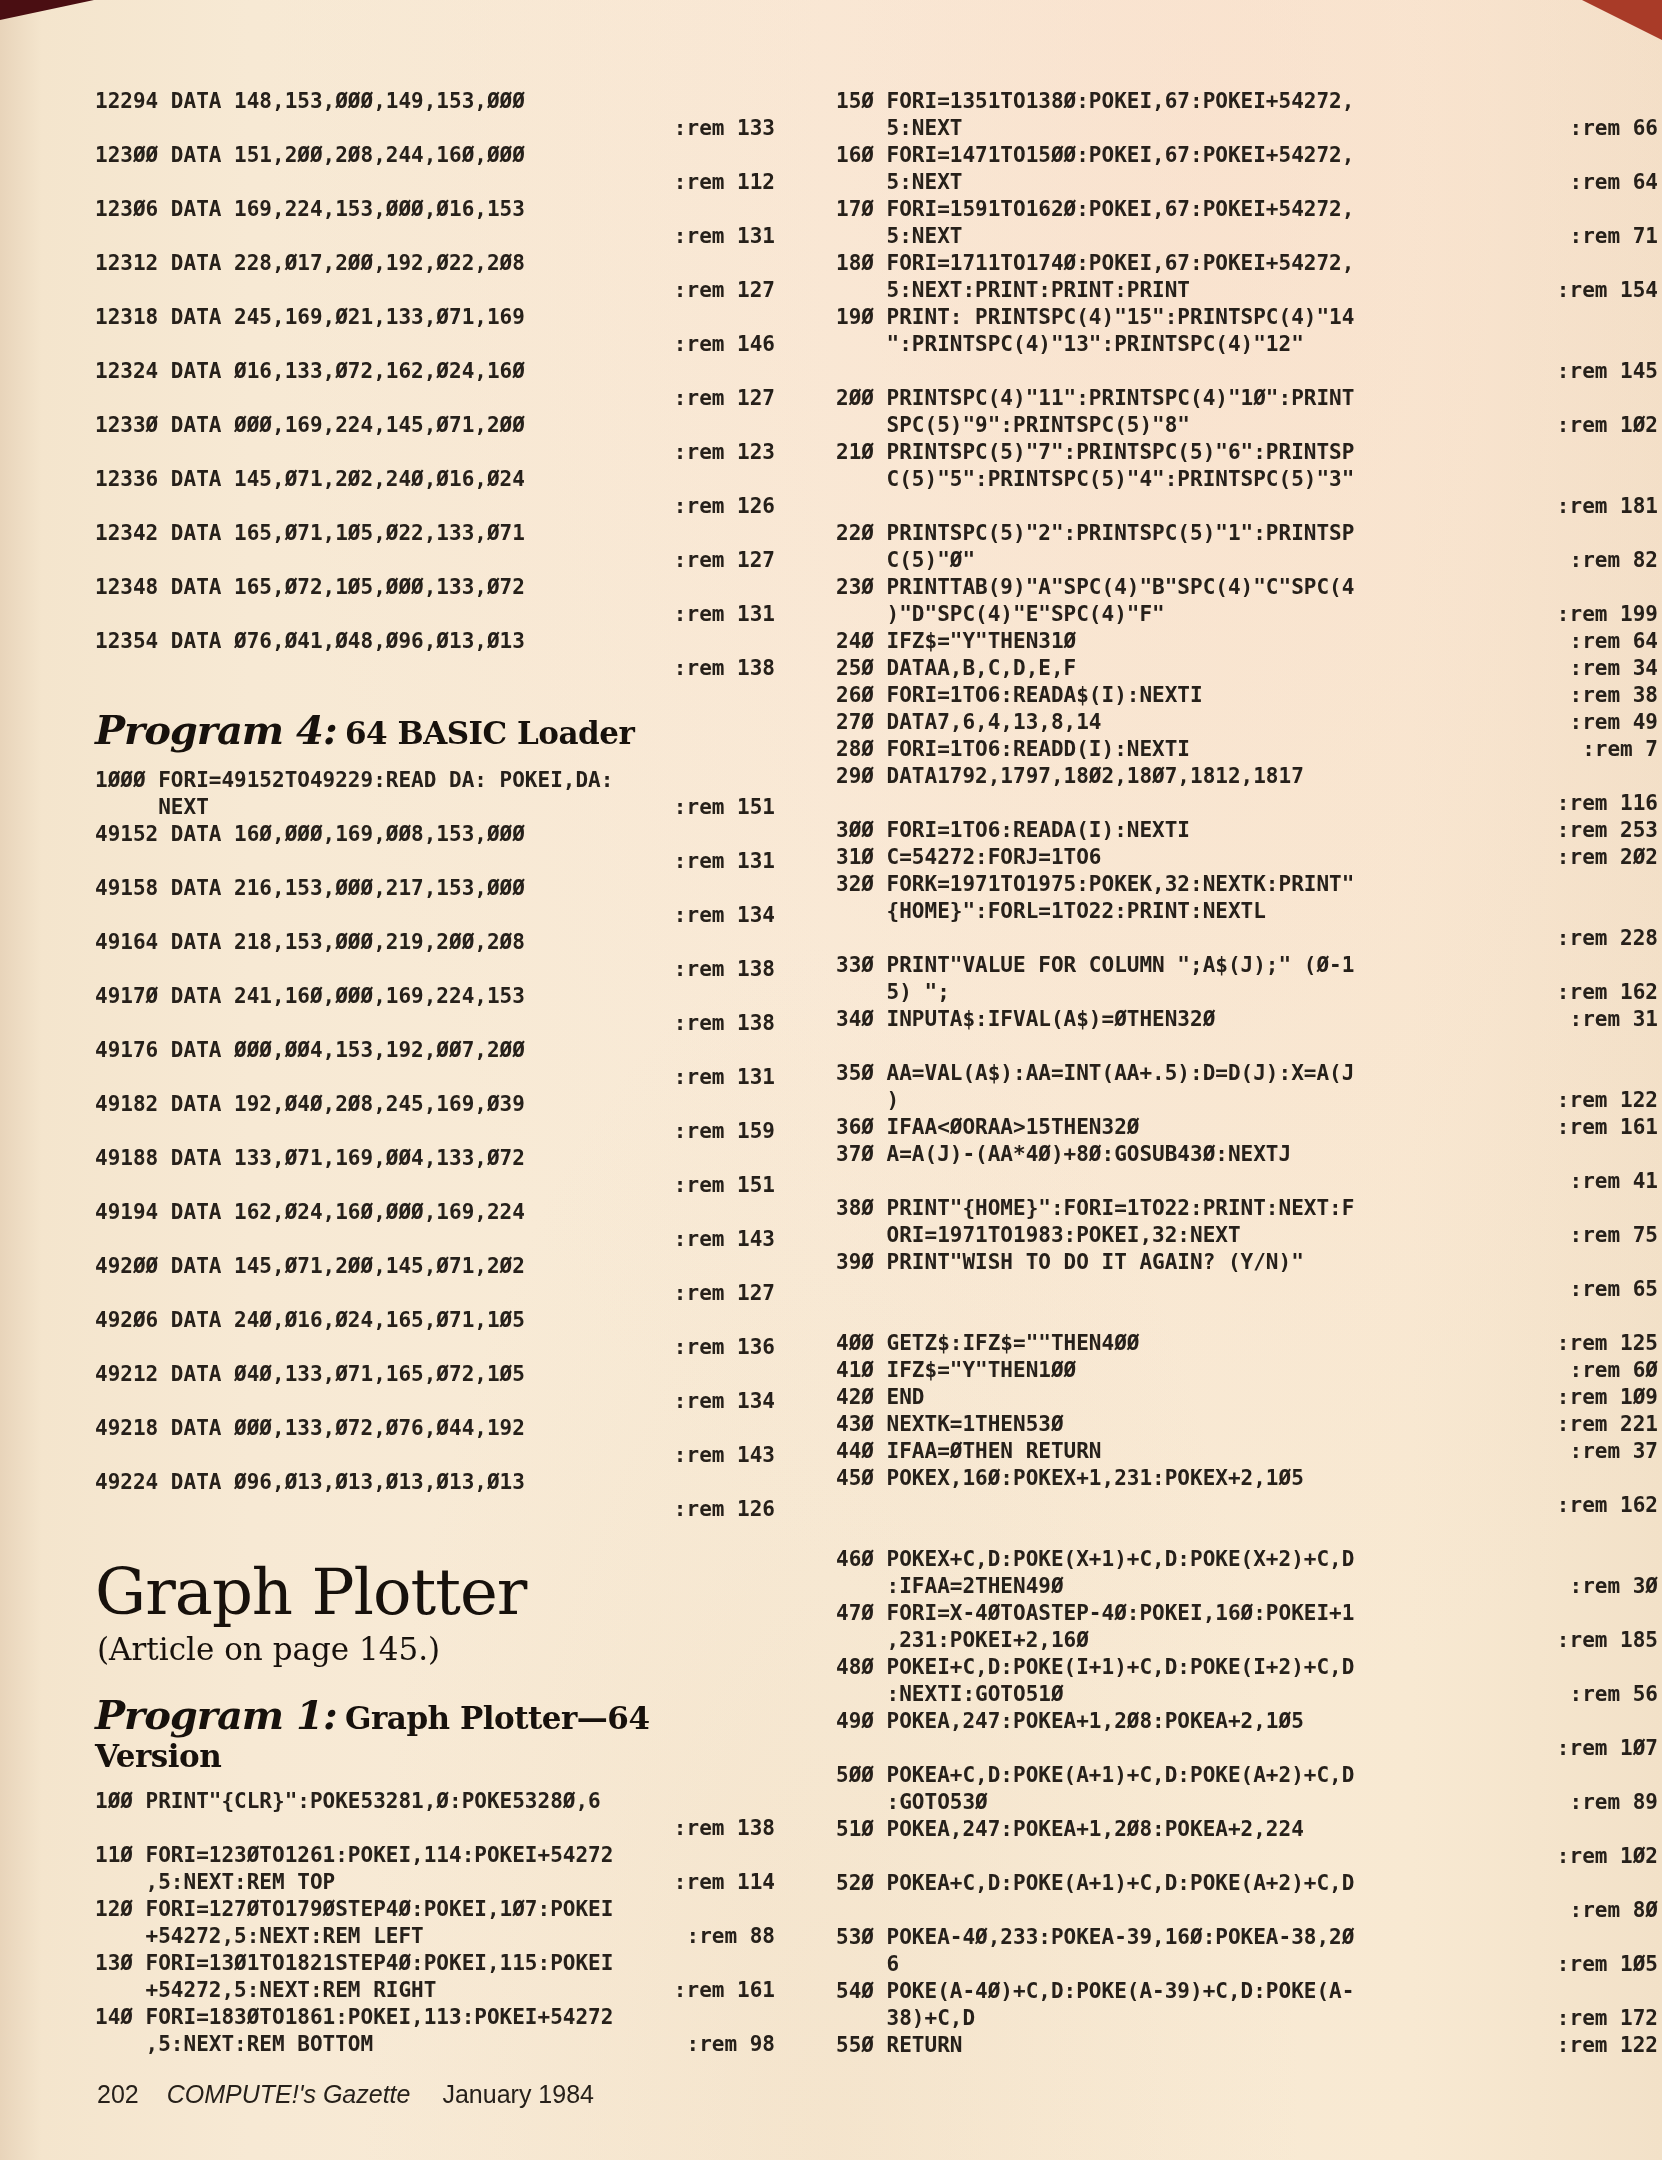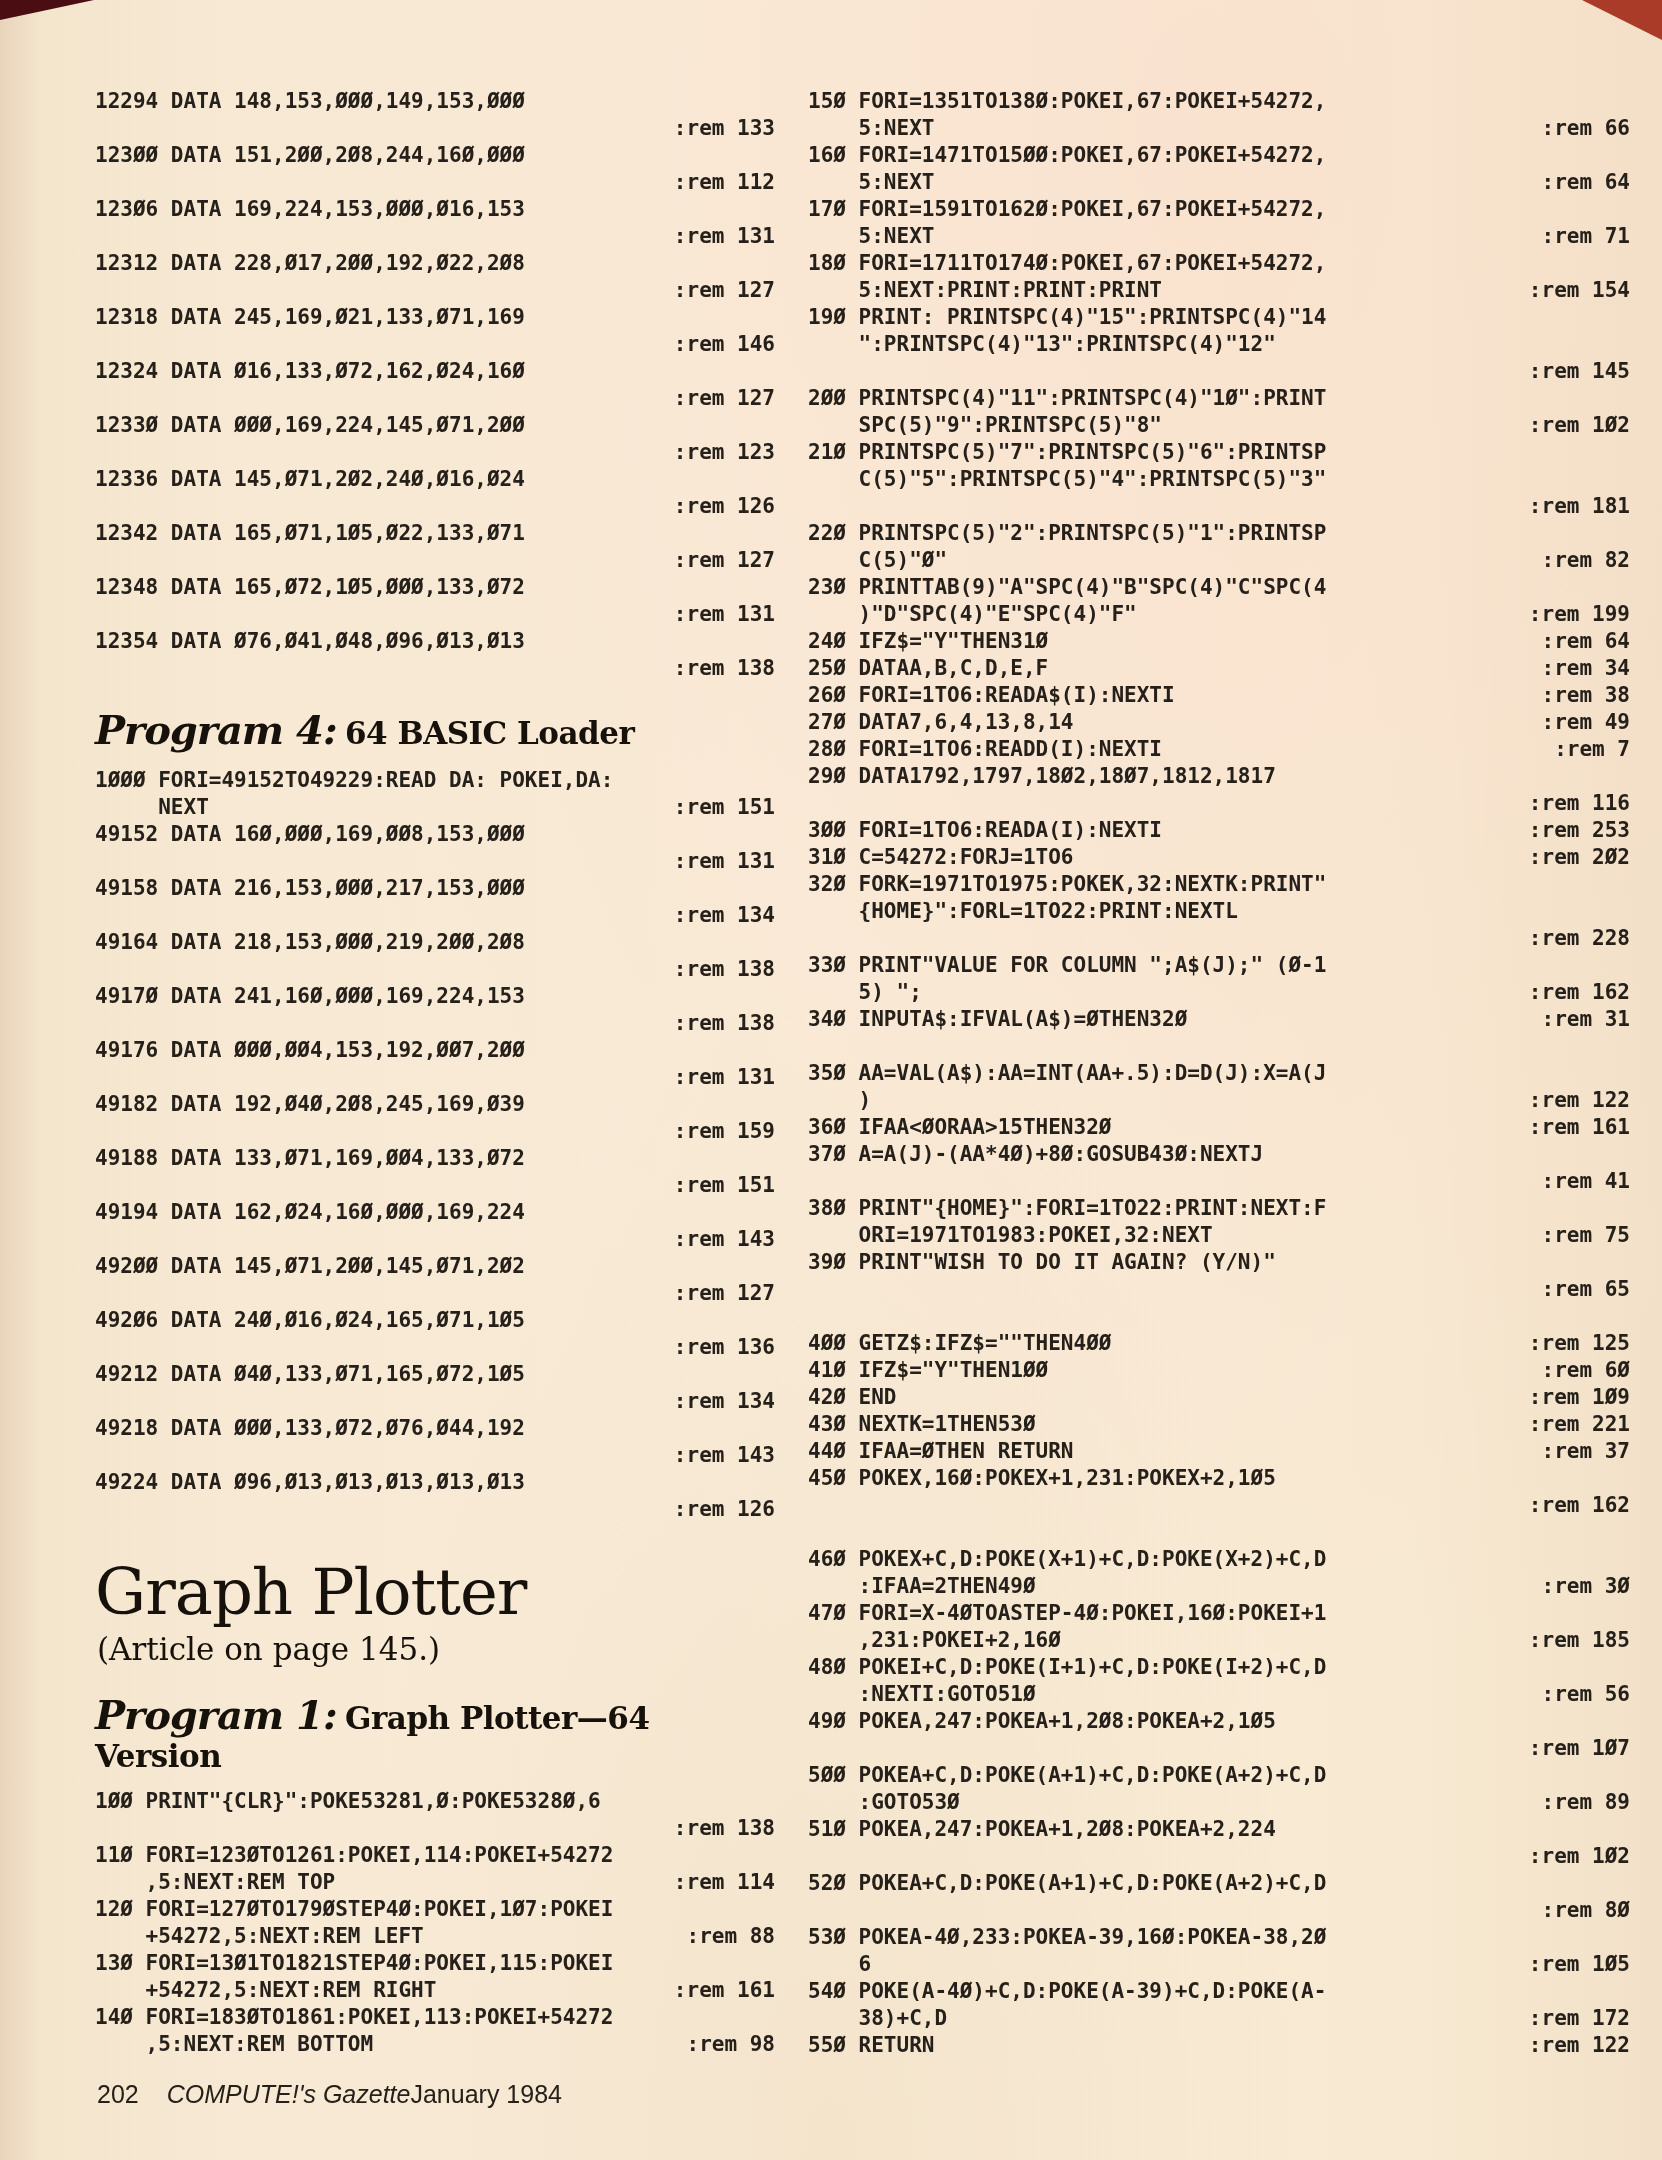--- a/index.html
+++ b/index.html
@@ -14,21 +14,21 @@
     position:absolute;inset:0;pointer-events:none;
     background:radial-gradient(ellipse at 72% 6%, rgba(250,214,198,0.38), rgba(250,214,198,0) 55%),
                radial-gradient(ellipse at 50% 100%, rgba(230,205,170,0.25), rgba(230,205,170,0) 40%);
   }
   .corner{position:absolute;top:0;}
   .corner.tl{left:0;width:94px;height:20px;background:var(--corner-left,#4a0e12);clip-path:polygon(0 0,100% 0,0 100%);}
   .corner.tr{right:0;width:80px;height:40px;background:var(--corner-right,#a93b28);clip-path:polygon(0 0,100% 0,100% 100%);}
 
   .col{position:absolute;top:88px;}
   .col.left{left:95px;width:680px;}
-  .col.right{left:808px;width:822px;}
+  .col.right{left:836px;width:822px;}
 
   .listing{
     font-family:"DejaVu Sans Mono",monospace;
     font-size:21px;font-weight:bold;line-height:27px;
     color:var(--ink,#26201a);
   }
   .lrow{display:flex;justify-content:space-between;height:27px;align-items:baseline;}
   .lrow span{white-space:pre;}
   .lrow.remonly{justify-content:flex-end;}
   .lrow.gap{height:27px;}
@@ -41,21 +41,21 @@
     margin:34px 0 0 0;font-family:"DejaVu Serif",serif;font-weight:normal;
     font-size:64px;letter-spacing:-1px;color:var(--ink-dark,#17110c);line-height:1.1;
   }
   .article-sub{
     margin:4px 0 0 2px;font-family:"DejaVu Serif",serif;
     font-size:31px;color:var(--ink-dark,#201914);
   }
 
   .footer{position:absolute;left:97px;top:2080px;font-size:25px;color:var(--ink,#26201a);}
   .footer .pg{font-weight:normal;margin-right:28px;}
-  .footer .mag{font-style:italic;}
+  .footer .mag{font-style:italic;margin-right:32px;}
 </style>
 </head>
 <body>
 
 <div class="page">
   <div class="tint"></div>
   <div class="corner tl"></div>
   <div class="corner tr"></div>
 
   <div class="col left">

